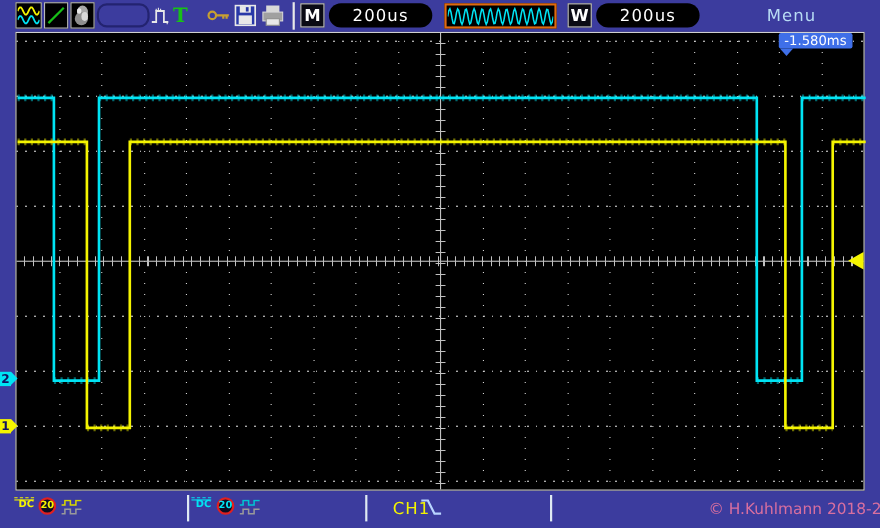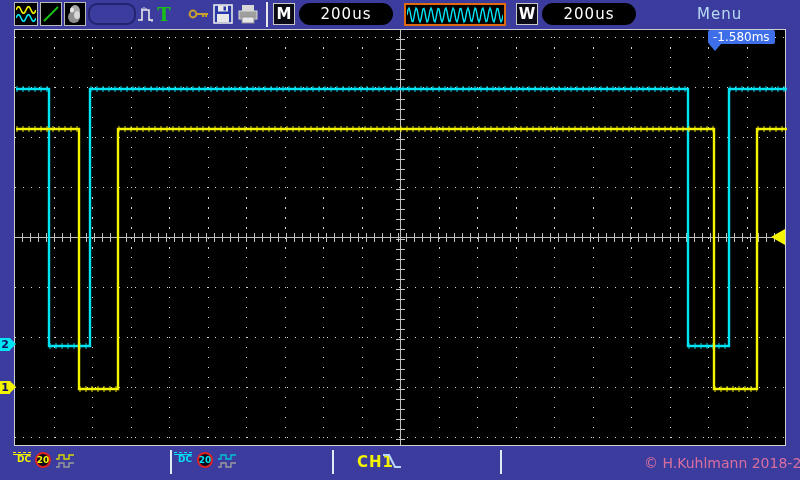--- a/index.html
+++ b/index.html
@@ -77,21 +77,21 @@
 
   
   .bottombar { position:absolute; left:0; top:446px; width:800px; height:34px; }
   .bb-item { position:absolute; top:6px; }
   .dc-icon { width:18px; text-align:right; font-size:9px; font-weight:bold; line-height:7px; }
   .dc-icon .dash { border-top:1px dashed currentColor; height:2px; }
   .dc-icon .solid { border-top:1px solid currentColor; height:2px; }
   .bw-circle { width:16px; height:16px; border:2px solid #e02020; border-radius:50%;
     font-size:9px; font-weight:bold; display:flex; align-items:center; justify-content:center; background:#000c; }
   .vsep-bot { position:absolute; top:4px; width:2px; height:24px; background:#dfeaf2; }
-  .chname { font-size:15px; font-weight:bold; letter-spacing:1px; }
+  .chname { font-size:15px; font-weight:normal; letter-spacing:1px; }
   .datetime { position:absolute; top:8px; color:#e0e0e0; font-size:13px; letter-spacing:0.5px; }
   .watermark { position:absolute; top:9px; color:#f478a0; font-size:14px; opacity:0.85; z-index:9; white-space:nowrap; }
 
   .c1 { color:#f4f400; }
   .c2 { color:#00e4f4; }
 </style>
 </head>
 <body>
 
 <div class="screen">

